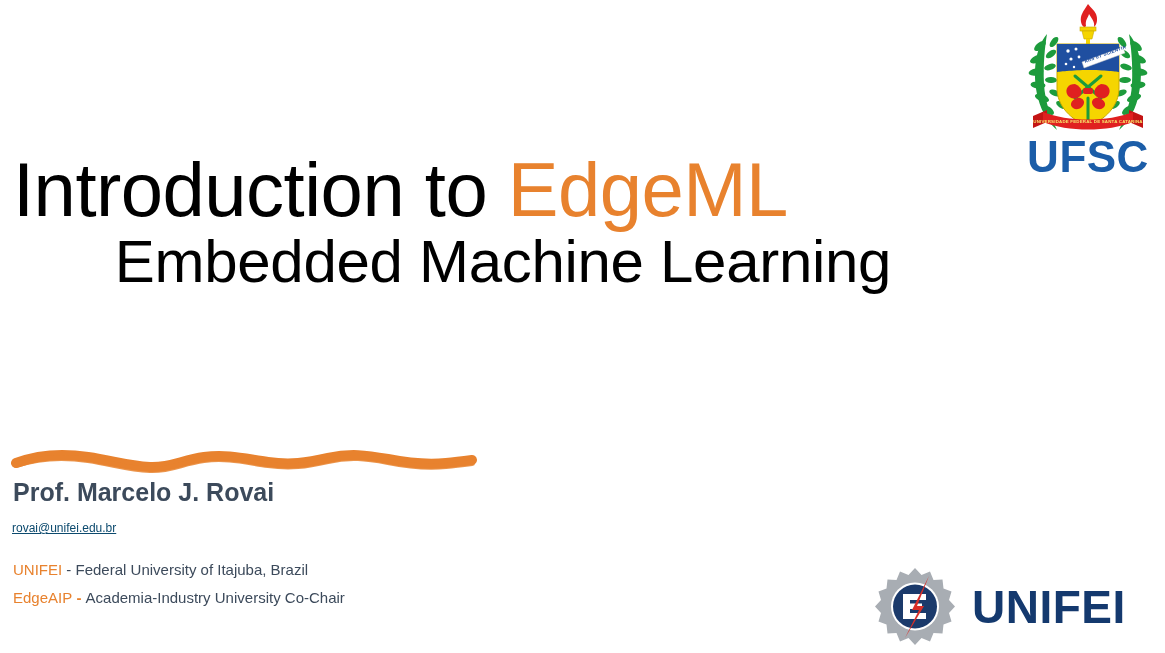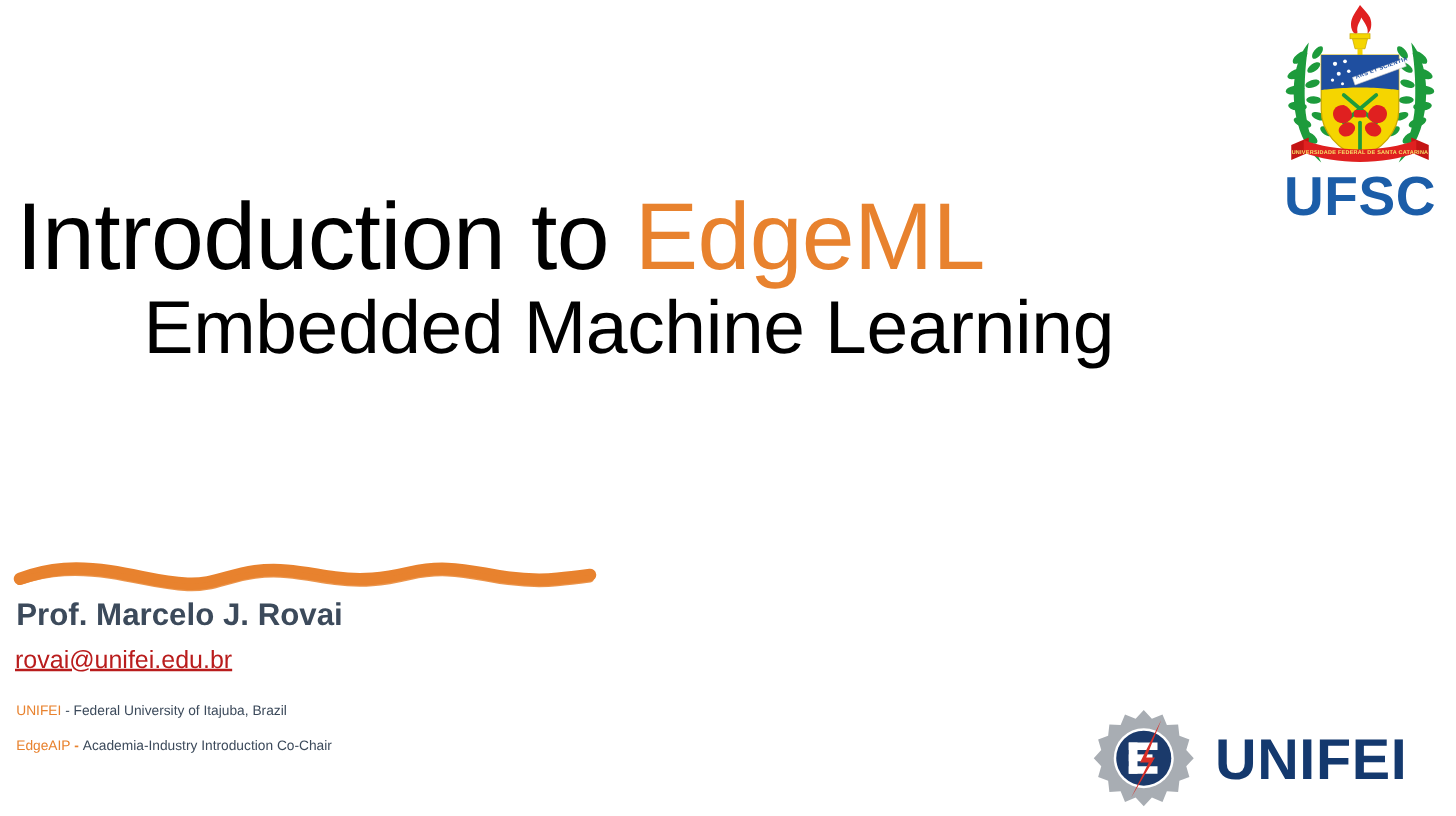--- a/index.html
+++ b/index.html
@@ -64,34 +64,34 @@
     font-size: 25px;
     line-height: 30px;
     color: #3C4A5B;
     white-space: nowrap;
     font-weight: bold;
   }
   .presenter-email {
     position: absolute;
     left: 12px;
     top: 518px;
-    font-size: 20px;
+    font-size: 12px;
     line-height: 20px;
-    color: #b91c1c;
+    color: #0c4a6e;
     white-space: nowrap;
   }
 
   .affiliations {
     position: absolute;
     left: 13px;
     top: 556px;
     width: 620px;
   }
   .affil-row {
-    font-size: 11px;
+    font-size: 15px;
     line-height: 27.5px;
     color: #3C4A5B;
     white-space: nowrap;
   }
   .affil-row .org {
     color: #E8822E;
   }
   .affil-row .dash-strong {
     color: #E8822E;
     font-weight: bold;
@@ -139,21 +139,21 @@
   </div>
 
   <div class="presenter-name">Prof. Marcelo J. Rovai</div>
 
   <a class="presenter-email" href="#">rovai@unifei.edu.br</a>
 
   <div class="affiliations">
     <div class="affil-row"><span class="org">UNIFEI</span><span class="dash"> - </span><span>Federal University of Itajuba, Brazil</span></div>
 
 
-    <div class="affil-row"><span class="org">EdgeAIP</span><span class="dash-strong"> - </span><span>Academia-Industry Introduction Co-Chair</span></div>
+    <div class="affil-row"><span class="org">EdgeAIP</span><span class="dash-strong"> - </span><span>Academia-Industry University Co-Chair</span></div>
   </div>
 
   <div class="ufsc-logo">
     <svg width="150" height="176" viewBox="0 0 150 176">
 
       <path d="M75,2 C70,10 67,13 68,20 C69,25 72,26 73,24 C72,18 75,16 76,12
                C79,17 82,20 81,25 C84,23 85,17 83,12 C81,8 78,6 75,2 Z" fill="#E02020"></path>
 
       <rect x="67" y="25" width="16" height="4" fill="#F5D500" stroke="#C9A800" stroke-width="0.6"></rect>
       <path d="M69,29 L81,29 L79,37 L71,37 Z" fill="#F5D500" stroke="#C9A800" stroke-width="0.6"></path>

